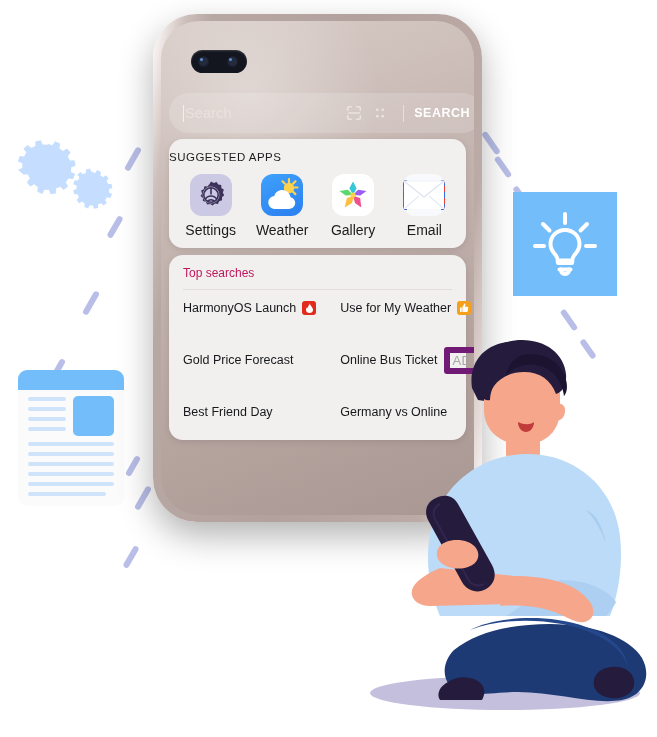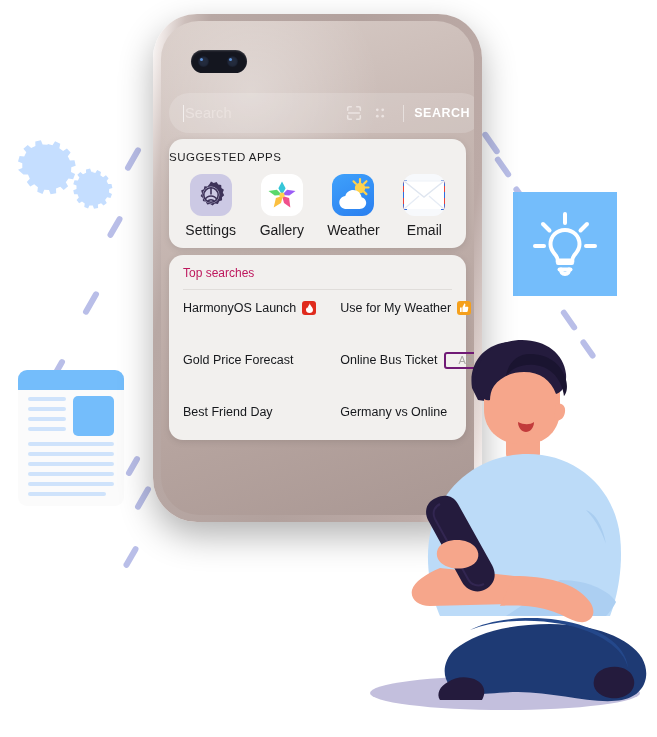--- a/index.html
+++ b/index.html
@@ -118,22 +118,22 @@
     white-space: nowrap;
   }
   .badge-hot, .badge-up {
     width: 14px; height: 14px; border-radius: 3px;
     display: inline-flex; align-items: center; justify-content: center;
     flex: 0 0 auto;
   }
   .badge-hot { background: #e02b1d; }
   .badge-up  { background: #f5a01c; }
   .badge-ad {
-    font-size: 11px; color: #a9a7a4; border: 2px solid #701a75;
-    border-radius: 3px; padding: 1px 13px; line-height: 1;
+    font-size: 13px; color: #a9a7a4; border: 6px solid #701a75;
+    border-radius: 3px; padding: 1px 3px; line-height: 1;
     letter-spacing: .3px; flex: 0 0 auto;
   }
 
   
   .floor-shadow {
     position: absolute; left: 370px; top: 676px;
     width: 270px; height: 34px; border-radius: 50%;
     background: #c3bfdd;
   }
   .person { position: absolute; left: 410px; top: 330px; }
@@ -260,50 +260,50 @@
                   <path d="M16 8.8v6.6"></path>
                   <path d="M10 20.4a7 7 0 0 1 12 0"></path>
                   <path d="M12.4 22.6a4.4 4.4 0 0 1 7.2 0"></path>
                 </g>
               </svg>
             </div>
             <div class="app-label">Settings</div>
           </div>
 
           <div class="app">
-            <div class="app-icon icon-gallery">
-              <svg width="30" height="30" viewBox="0 0 30 30">
-                <g>
-                  <path d="M15 1.5l3.6 6.8-3.6 6.7-3.6-6.7z" fill="#35c6d8"></path>
-                  <path d="M28.5 11l-6.2 4.5-7.3-.5 5.1-5.3z" fill="#9b5cf6"></path>
-                  <path d="M23.3 27.5l-6.3-4.5-2-7.2 7.1 2.3z" fill="#f0508c"></path>
-                  <path d="M6.7 27.5l2.2-9.4 7.1-2.3-2 7.2z" fill="#fbbf3f"></path>
-                  <path d="M1.5 11l8.4-1.3 5.1 5.3-7.3.5z" fill="#5ad86b"></path>
-                  <circle cx="15" cy="15" r="2.6" fill="#ffd24d"></circle>
-                </g>
-              </svg>
-            </div>
-            <div class="app-label">Gallery</div>
-          </div>
-
-          <div class="app">
             <div class="app-icon icon-weather">
               <svg width="42" height="42" viewBox="0 0 42 42">
                 <g stroke="#ffd24d" stroke-width="2.2" stroke-linecap="round">
                   <path d="M28 5v3.5"></path>
                     <path d="M36.5 13.5H33"></path>
                   <path d="M34.5 7.2l-2.4 2.4"></path>
                     <path d="M34.4 20.1L32 17.7"></path>
                   <path d="M21.5 7.3l2.4 2.4"></path>
                 </g>
                 <circle cx="28" cy="14" r="5.2" fill="#ffd24d"></circle>
                 <path d="M14.5 35c-4.1 0-7.2-2.9-7.2-6.6 0-3.4 2.6-6.1 6-6.5.9-3.5 4.1-6 7.9-6 4.3 0 7.9 3.2 8.4 7.3 2.7.6 4.6 2.9 4.6 5.6 0 3.4-2.9 6.2-6.6 6.2z" fill="#ffffff"></path>
               </svg>
             </div>
             <div class="app-label">Weather</div>
+          </div>
+
+          <div class="app">
+            <div class="app-icon icon-gallery">
+              <svg width="30" height="30" viewBox="0 0 30 30">
+                <g>
+                  <path d="M15 1.5l3.6 6.8-3.6 6.7-3.6-6.7z" fill="#35c6d8"></path>
+                  <path d="M28.5 11l-6.2 4.5-7.3-.5 5.1-5.3z" fill="#9b5cf6"></path>
+                  <path d="M23.3 27.5l-6.3-4.5-2-7.2 7.1 2.3z" fill="#f0508c"></path>
+                  <path d="M6.7 27.5l2.2-9.4 7.1-2.3-2 7.2z" fill="#fbbf3f"></path>
+                  <path d="M1.5 11l8.4-1.3 5.1 5.3-7.3.5z" fill="#5ad86b"></path>
+                  <circle cx="15" cy="15" r="2.6" fill="#ffd24d"></circle>
+                </g>
+              </svg>
+            </div>
+            <div class="app-label">Gallery</div>
           </div>
 
 
           <div class="app">
             <div class="app-icon icon-email">
               <svg width="42" height="42" viewBox="0 0 42 42">
                 <rect x="0" y="0" width="42" height="42" rx="11" fill="#f7f9fc"></rect>
                 <g>
                   <rect x="0" y="6" width="4" height="30" fill="#e8423c"></rect>
                   <rect x="0" y="6" width="4" height="6" fill="#2f6fe0"></rect>

